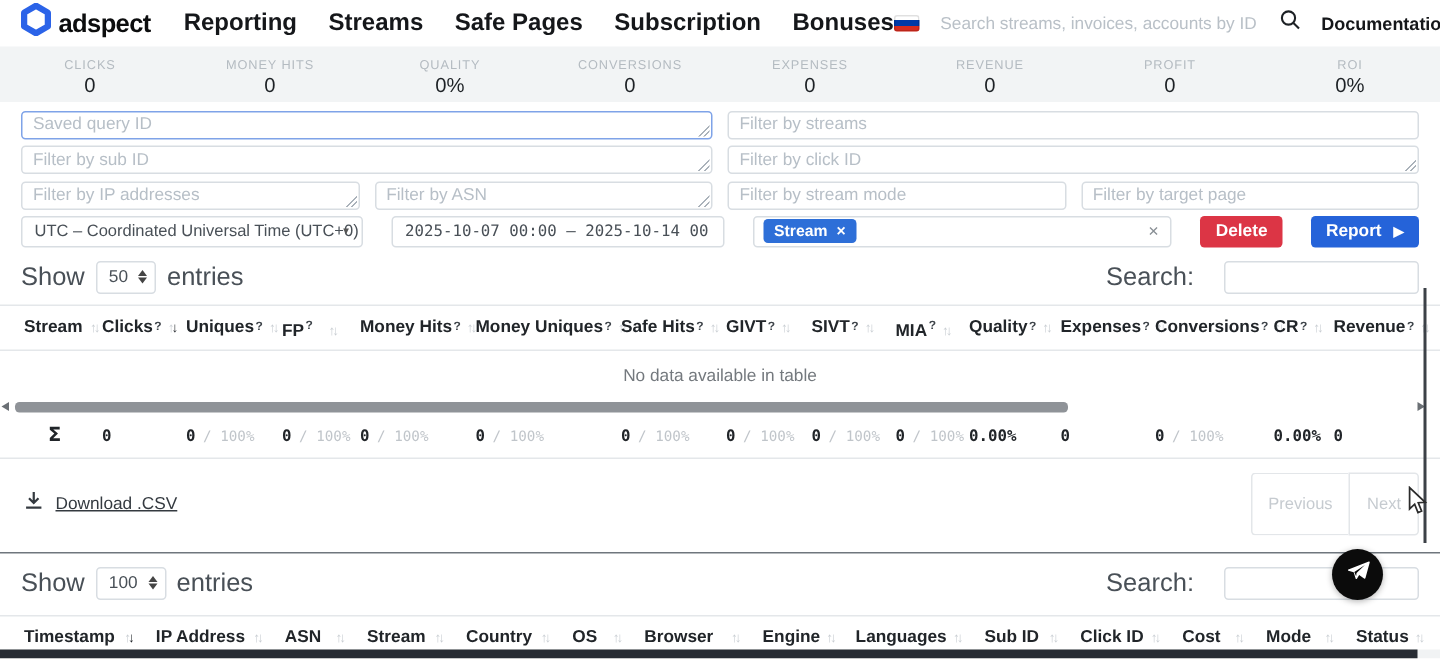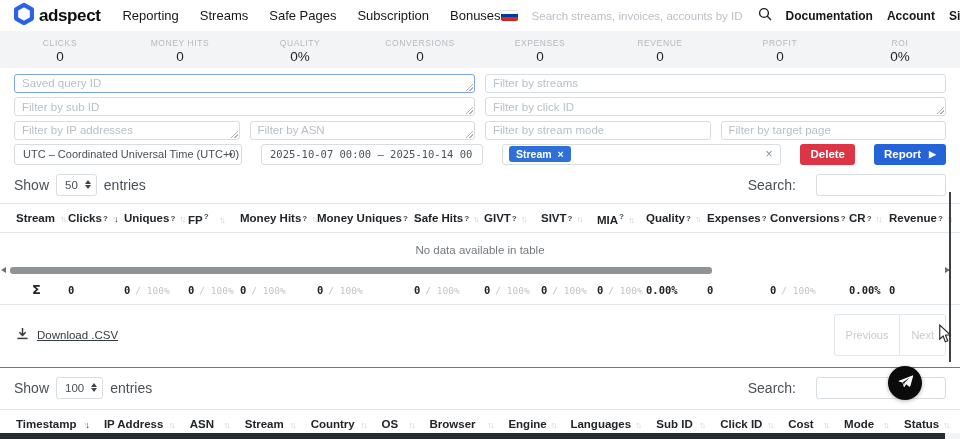--- a/index.html
+++ b/index.html
@@ -5,21 +5,21 @@
   * { box-sizing: border-box; margin: 0; padding: 0; }
   html,body { width:960px; height:439px; overflow:hidden; }
   body { font-family:"Liberation Sans", sans-serif; background:#fff; position:relative; color:#212529; }
   .mono { font-family:"DejaVu Sans Mono", monospace; }
 
   
   .navbar { height:31px; display:flex; align-items:center; padding:0 10px 0 14px; background:#fff; }
   .brand { display:flex; align-items:center; gap:5px; }
   .brand-name { font-size:17px; font-weight:700; letter-spacing:-0.4px; color:#0c0d0e; }
   .nav-links { display:flex; gap:21px; margin-left:22px; }
-  .nav-link { font-size:13px; font-weight:400; color:#15171a; cursor:pointer; white-space:nowrap; }
+  .nav-link { font-size:16px; font-weight:700; color:#15171a; cursor:pointer; white-space:nowrap; }
   .nav-right { margin-left:auto; display:flex; align-items:center; gap:14px; }
   .flag { width:17px; height:11px; border-radius:2px;
           background:linear-gradient(#fff 0 33%, #0039a6 33% 66%, #d52b1e 66% 100%);
           box-shadow:inset 0 0 0 1px rgba(0,0,0,.12); }
   .nav-search { border:none; outline:none; width:212px; font-size:11.5px; color:#495057; }
   .nav-search::placeholder { color:#b9c0c7; }
   .nav-link-strong { font-size:12px; font-weight:700; color:#15171a; cursor:pointer; white-space:nowrap; }
 
   
   .stats { height:37px; background:#f2f4f5; display:flex; }
@@ -51,21 +51,21 @@
   .tag-x { font-weight:700; cursor:pointer; }
   .ms-clear { position:absolute; right:8px; color:#8a9096; font-size:12px; cursor:pointer; }
   .btn { height:21px; border:none; border-radius:3px; color:#fff; font-size:11.5px; font-weight:700;
          padding:0 10px; cursor:pointer; display:flex; align-items:center; gap:8px; font-family:"Liberation Sans",sans-serif; }
   .btn-delete { background:#dc3545; }
   .btn-report { background:#2563d9; }
   .btn-report .play { font-size:9px; }
 
   
   .tcontrols { display:flex; align-items:center; padding:9px 14px 7px 14px; }
-  .tc-label { font-size:14px; color:#495057; }
+  .tc-label { font-size:17px; color:#495057; }
   .len-select { position:relative; height:22px; border:1px solid #d8dde2; border-radius:3px; margin:0 7px;
                 display:flex; align-items:center; padding:0 18px 0 8px; font-size:11.5px; color:#495057; cursor:pointer; }
   .stepper { position:absolute; right:5px; top:5px; display:flex; flex-direction:column; gap:1px; }
   .stepper i { width:0; height:0; border-left:3px solid transparent; border-right:3px solid transparent; display:block; }
   .stepper .su { border-bottom:4px solid #444; }
   .stepper .sd { border-top:4px solid #444; }
   .tc-search { margin-left:auto; display:flex; align-items:center; gap:20px; }
   .tc-search input { width:130px; height:22px; border:1px solid #d8dde2; border-radius:3px; outline:none; padding:0 6px; font-size:11.5px; }
 
   .thead { display:flex; border-top:1px solid #e4e7ea; border-bottom:1px solid #e4e7ea; padding:8px 0 7px 16px; }

